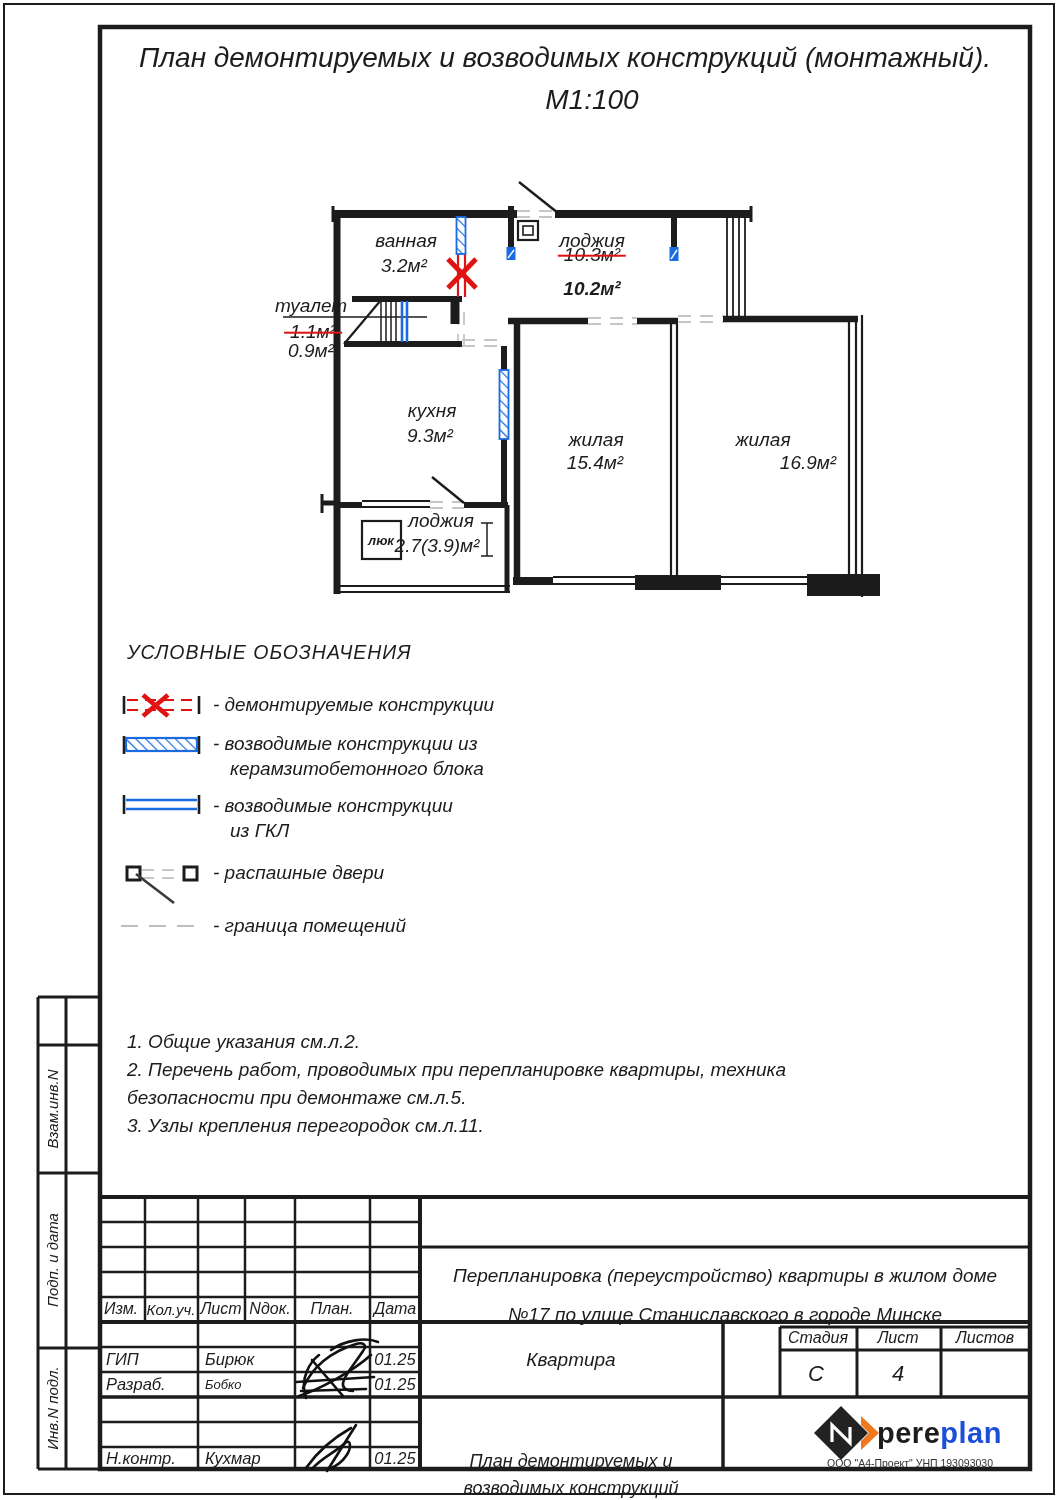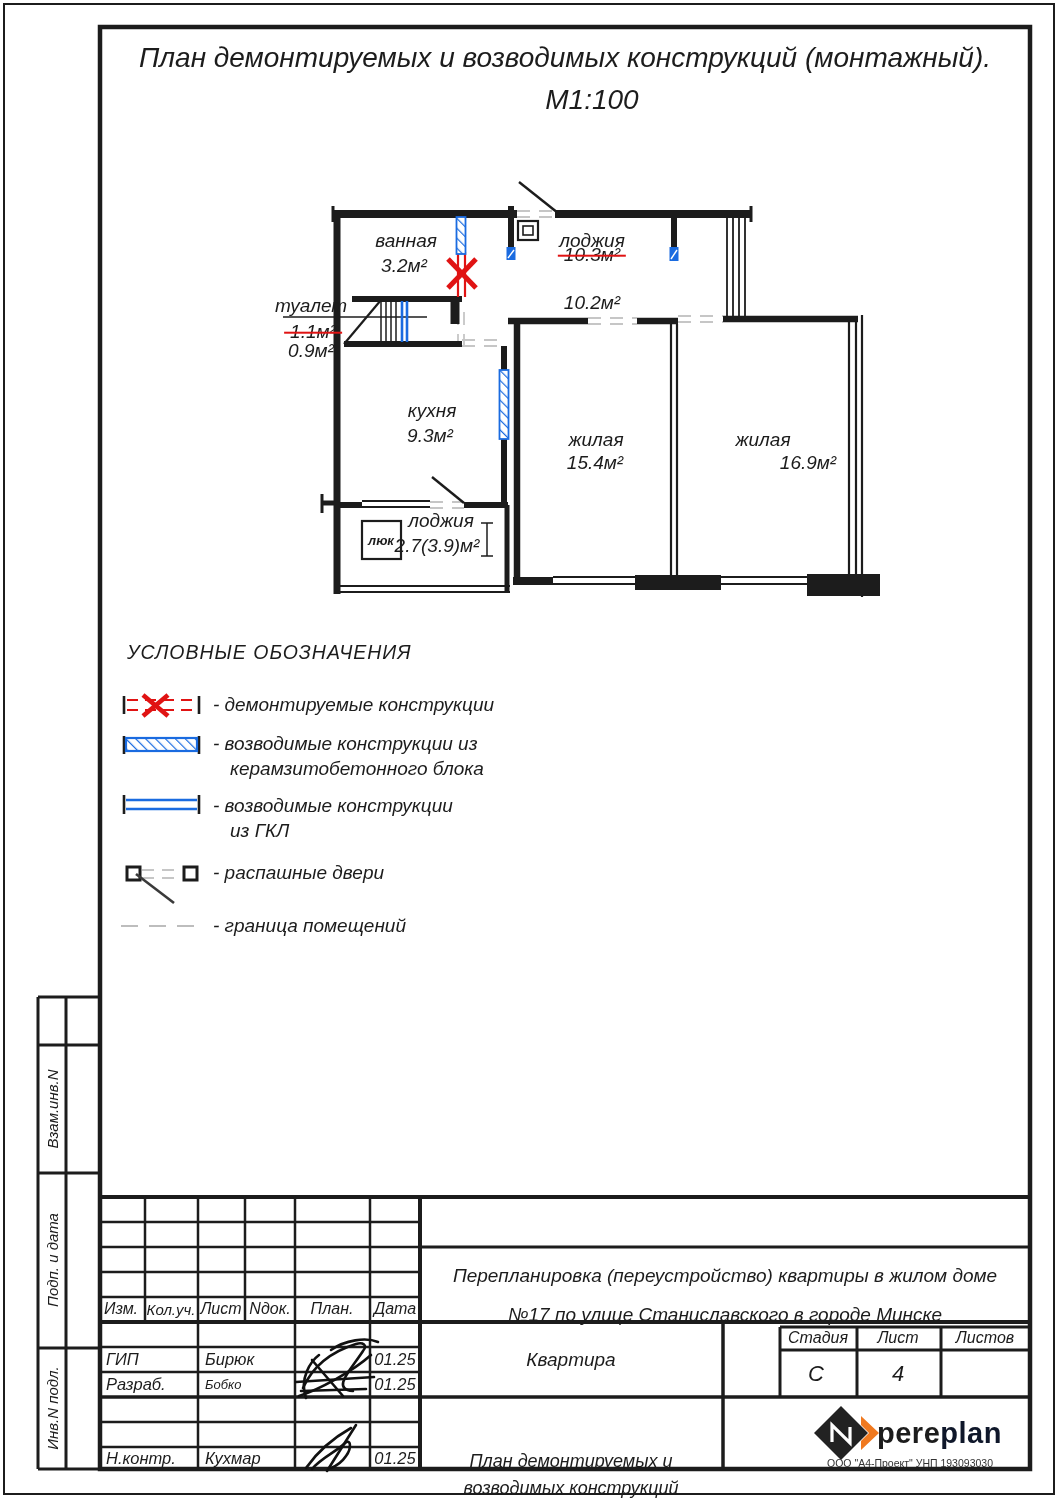--- a/index.html
+++ b/index.html
@@ -10,21 +10,21 @@
        transform:translate(-50%,-50%);}
   .txt.la{transform:translate(0,-50%);}
   .blk{position:absolute;z-index:2;font-style:italic;text-align:center;}
   .struck{position:relative;display:inline-block;}
   .struck::after{content:"";position:absolute;left:-6px;right:-6px;top:54%;height:2.6px;
        background:#e01313;transform:translateY(-50%);}
   .vlbl{position:absolute;z-index:2;font-style:italic;white-space:nowrap;
        transform:translate(-50%,-50%) rotate(-90deg);}
   .logo-wordmark{position:absolute;z-index:2;font-weight:bold;font-style:normal;
        font-size:29px;letter-spacing:0.5px;white-space:nowrap;}
-  .logo-wordmark .plan{color:#0f172a;}
+  .logo-wordmark .plan{color:#1d4ed8;}
 </style>
 </head>
 <body>
 
 <svg class="linework" width="1060" height="1500" viewBox="0 0 1060 1500">
   <defs>
     <pattern id="bhatch" width="7" height="7" patternUnits="userSpaceOnUse" patternTransform="rotate(-45)">
       <rect width="7" height="7" fill="#ffffff"></rect>
       <line x1="0" y1="0" x2="0" y2="7" stroke="#1a6be0" stroke-width="2.4"></line>
     </pattern>
@@ -238,21 +238,21 @@
 </svg>
 
 <div class="txt" style="left:565px;top:58px;font-size:28px;">План демонтируемых и возводимых конструкций (монтажный).</div>
 <div class="txt" style="left:592px;top:100px;font-size:28px;">М1:100</div>
 
 <div class="txt" style="left:406px;top:241px;font-size:19px;">ванная</div>
 <div class="txt" style="left:404px;top:266px;font-size:19px;">3.2м²</div>
 
 <div class="txt" style="left:592px;top:241px;font-size:19px;">лоджия</div>
 <div class="txt" style="left:592px;top:255px;font-size:19px;"><span class="struck">10.3м²</span></div>
-<div class="txt" style="left:592px;top:303px;font-size:19px;">10.2м²</div>
+<div class="txt" style="left:592px;top:289px;font-size:19px;font-weight:bold;">10.2м²</div>
 
 <div class="txt" style="left:311px;top:306px;font-size:19px;">туалет</div>
 <div class="txt" style="left:313px;top:332px;font-size:19px;"><span class="struck">1.1м²</span></div>
 <div class="txt" style="left:311px;top:351px;font-size:19px;">0.9м²</div>
 
 <div class="txt" style="left:432px;top:411px;font-size:19px;">кухня</div>
 <div class="txt" style="left:430px;top:436px;font-size:19px;">9.3м²</div>
 
 <div class="txt" style="left:596px;top:440px;font-size:19px;">жилая</div>
 <div class="txt" style="left:595px;top:463px;font-size:19px;">15.4м²</div>
@@ -267,20 +267,23 @@
 <div class="txt la" style="left:127px;top:652px;font-size:19.5px;letter-spacing:1px;">УСЛОВНЫЕ ОБОЗНАЧЕНИЯ</div>
 <div class="txt la" style="left:213px;top:705px;font-size:19px;">- демонтируемые конструкции</div>
 <div class="txt la" style="left:213px;top:744px;font-size:19px;">- возводимые конструкции из</div>
 <div class="txt la" style="left:230px;top:769px;font-size:19px;">керамзитобетонного блока</div>
 <div class="txt la" style="left:213px;top:806px;font-size:19px;">- возводимые конструкции</div>
 <div class="txt la" style="left:230px;top:831px;font-size:19px;">из ГКЛ</div>
 <div class="txt la" style="left:213px;top:873px;font-size:19px;">- распашные двери</div>
 <div class="txt la" style="left:213px;top:926px;font-size:19px;">- граница помещений</div>
 
 <div class="blk" style="left:127px;top:1028px;width:790px;text-align:left;font-size:19px;line-height:28px;">
+  <div>1.  Общие указания см.л.2.</div>
+  <div>2.  Перечень работ, проводимых при перепланировке квартиры, техника безопасности при демонтаже см.л.5.</div>
+  <div>3.  Узлы крепления перегородок  см.л.11.</div>
 </div>
 
 <div class="txt" style="left:121px;top:1309px;font-size:16px;">Изм.</div>
 <div class="txt" style="left:171px;top:1309px;font-size:15px;">Кол.уч.</div>
 <div class="txt" style="left:221px;top:1309px;font-size:16px;">Лист</div>
 <div class="txt" style="left:270px;top:1309px;font-size:16px;">Nдок.</div>
 <div class="txt" style="left:332px;top:1309px;font-size:16px;">План.</div>
 <div class="txt" style="left:395px;top:1309px;font-size:16px;">Дата</div>
 
 <div class="txt la" style="left:106px;top:1359px;font-size:16.5px;">ГИП</div>

